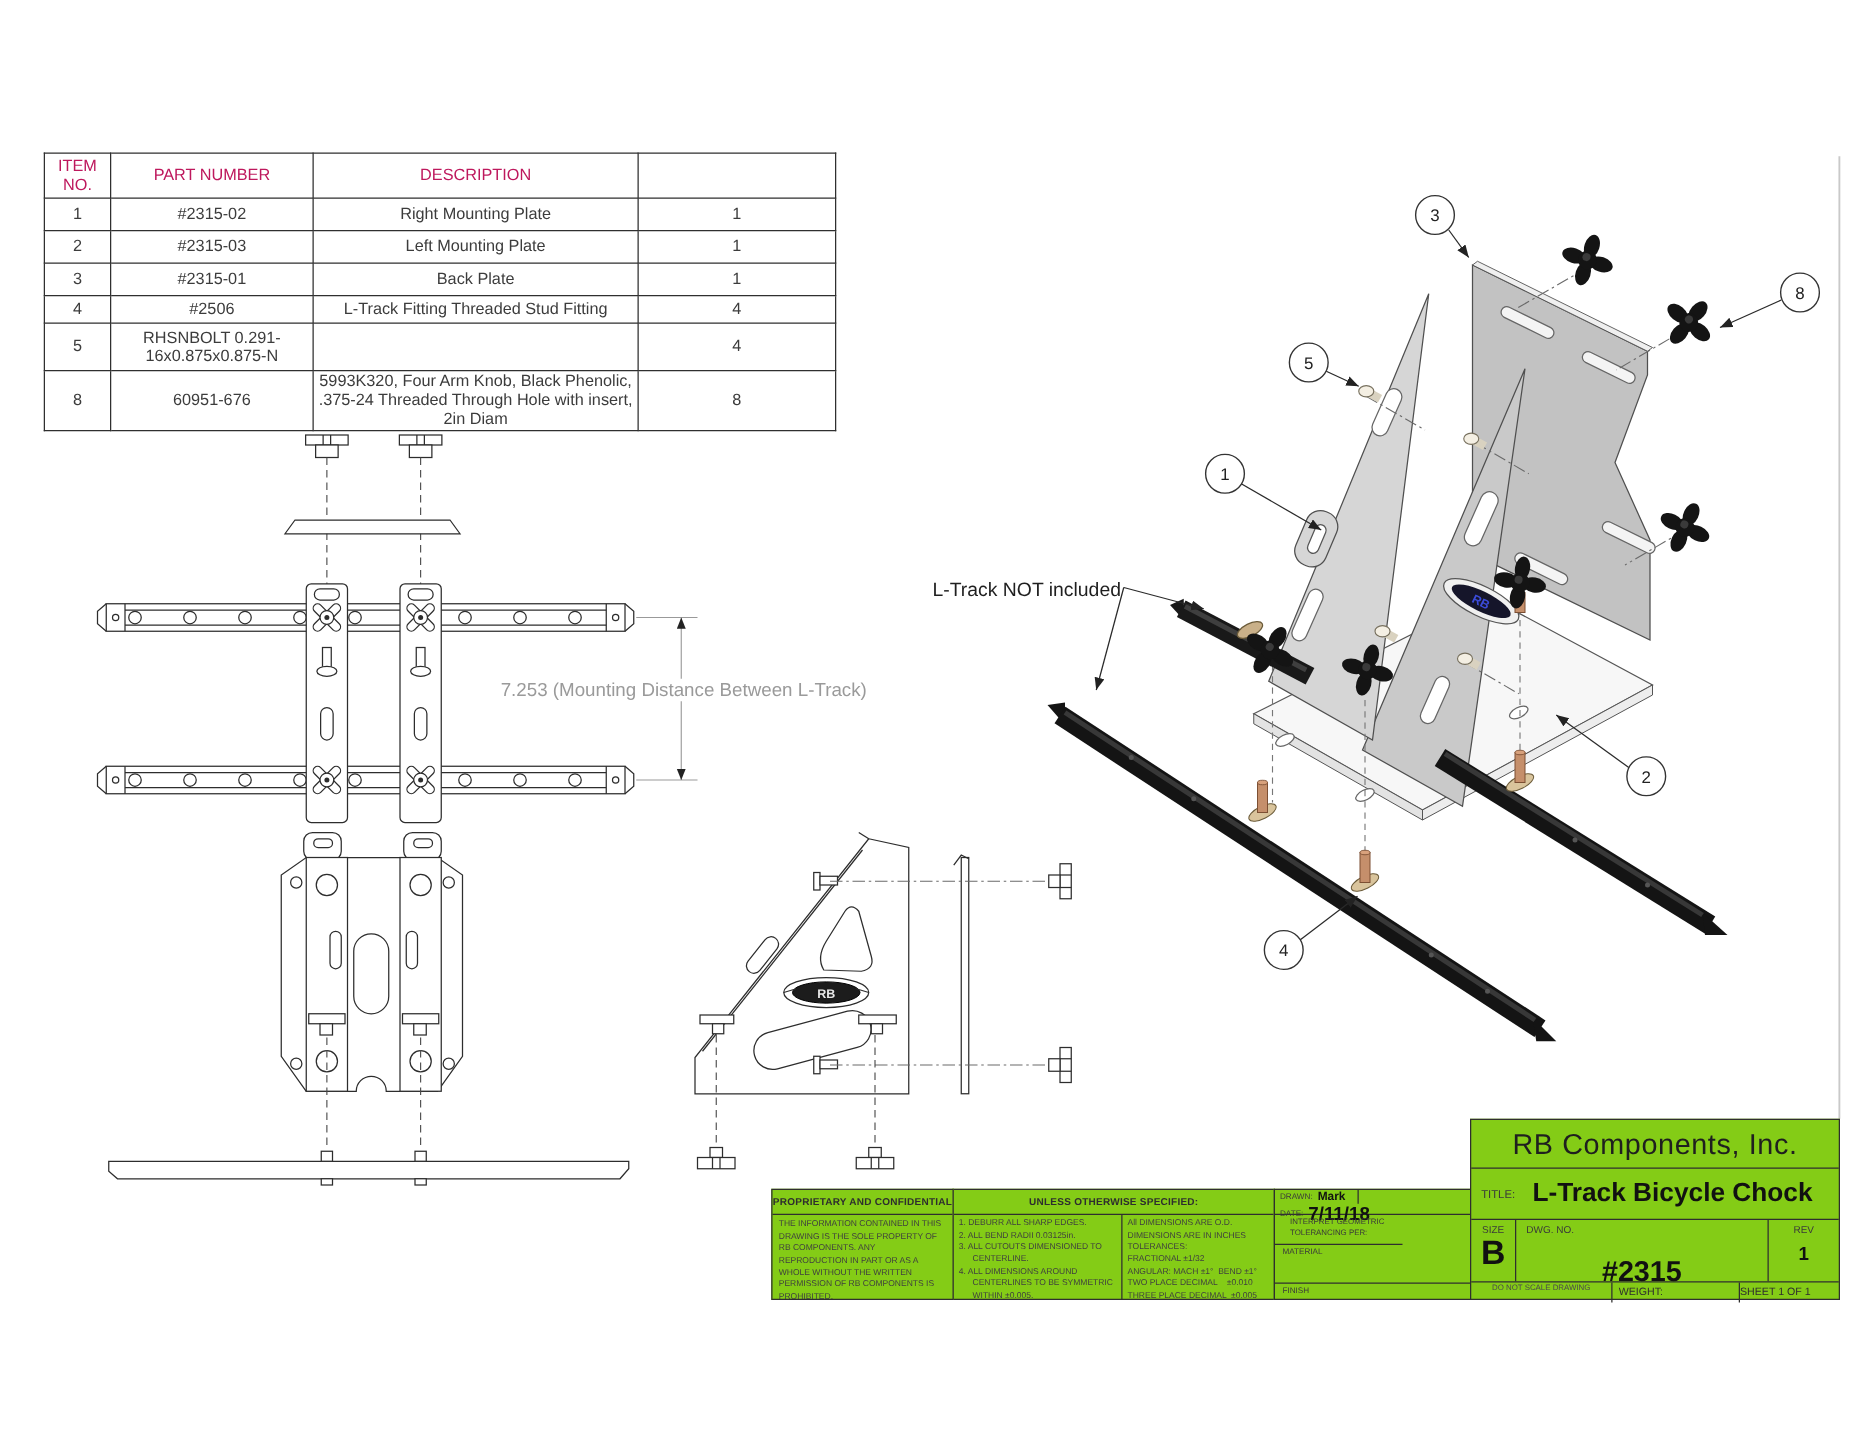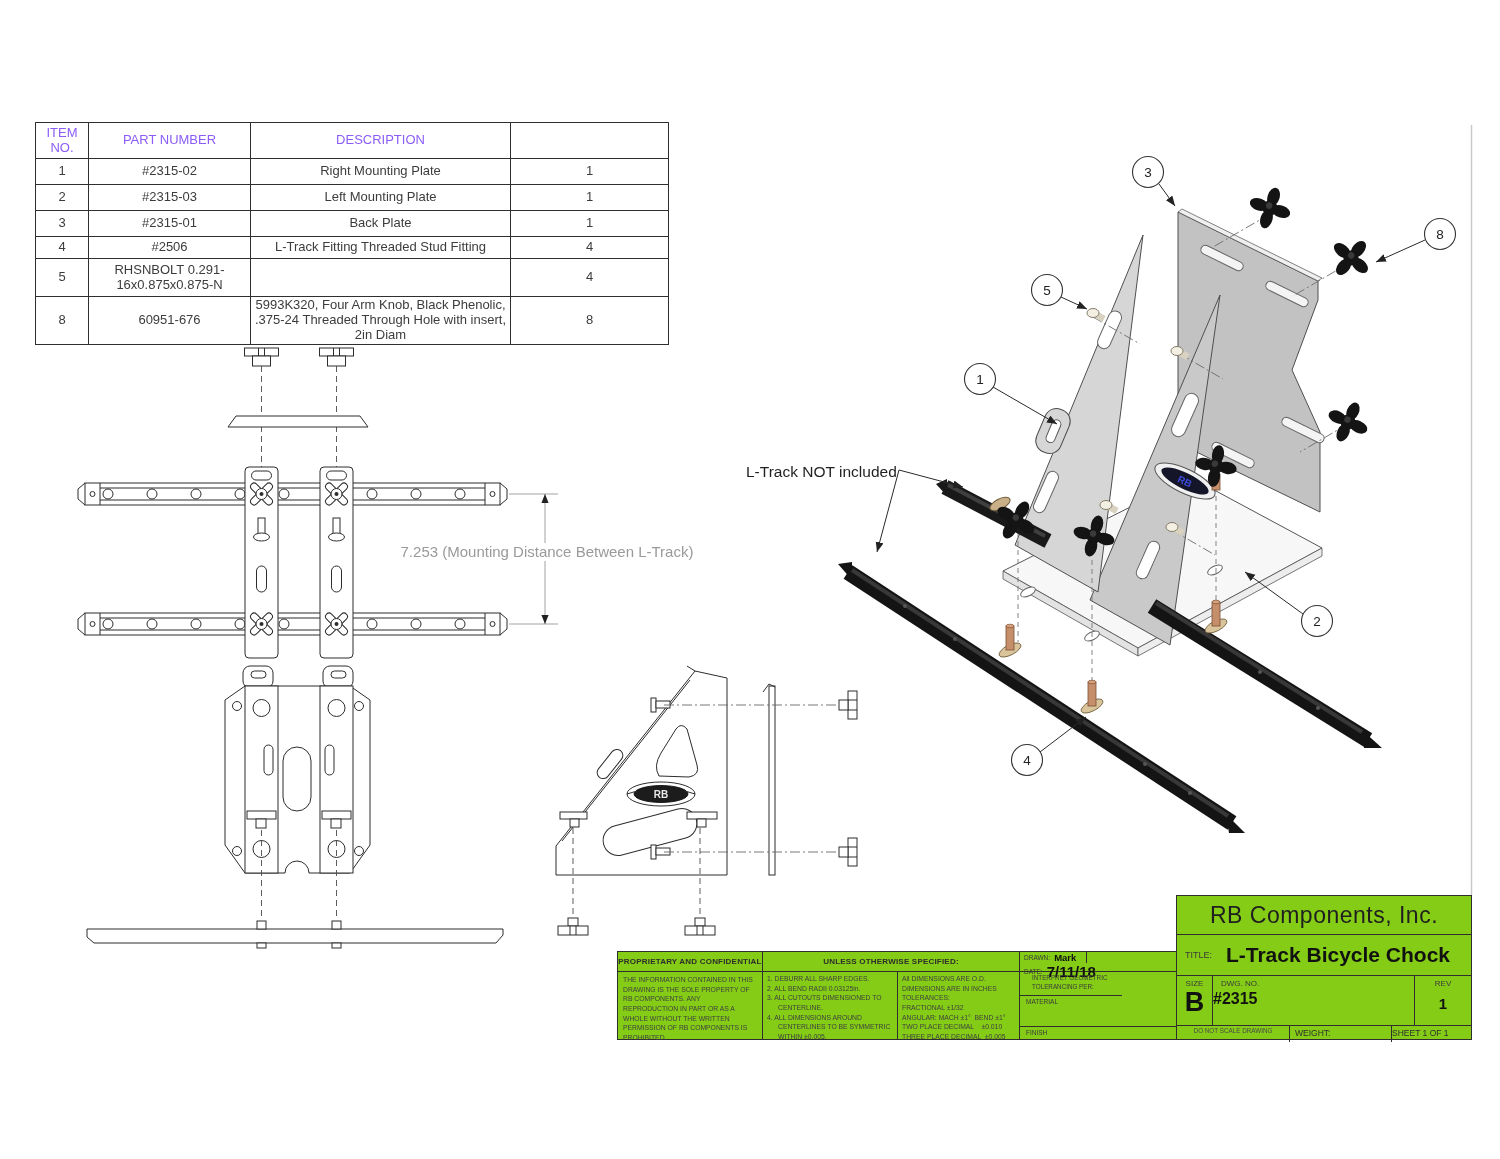--- a/index.html
+++ b/index.html
@@ -2,21 +2,21 @@
 <html><head>
 <meta charset="utf-8">
 <style>
   html,body{margin:0;padding:0;background:#fff;}
   .sheet{position:relative;width:1500px;height:1159px;background:#ffffff;overflow:hidden;
          font-family:"Liberation Sans", sans-serif;color:#333;}
   
   .ptable{position:absolute;left:35px;top:122px;border-collapse:collapse;table-layout:fixed;}
   .ptable td{border:1px solid #2f2f2f;text-align:center;vertical-align:middle;
              color:#3c3c3c;font-size:13px;line-height:1.15;padding:1px 3px;}
-  .ptable .hd{font-size:13px;color:#8b5cf6;text-align:center;}
+  .ptable .hd{font-size:13px;color:#be185d;text-align:center;}
   .small{font-size:12.5px;}
   
   .blk{position:absolute;border:1px solid #2f2f2f;box-sizing:border-box;background:#84cc16;}
   .bhd{height:19px;border-bottom:1px solid #2f2f2f;display:flex;align-items:center;justify-content:center;
        font-weight:bold;font-size:8px;color:#2e2e2e;letter-spacing:.2px;}
   .tiny{font-size:6.8px;color:#3f3f3f;line-height:1.42;}
   .pre{white-space:pre;}
   .hang{padding-left:11px;text-indent:-11px;}
   .cell{box-sizing:border-box;}
   .lbl8{font-size:8px;color:#3a3a3a;}
@@ -484,21 +484,21 @@
     <div style="height:40px;display:flex;align-items:center;justify-content:center;padding-left:28px;
                 font-size:21px;font-weight:bold;color:#111;">L-Track Bicycle Chock</div>
   </div>
   <div style="height:49px;border-bottom:1px solid #2f2f2f;display:flex;">
     <div class="cell" style="width:36px;border-right:1px solid #2f2f2f;text-align:center;">
       <div class="lbl8" style="padding-top:3px;">SIZE</div>
       <div style="font-size:27px;font-weight:bold;color:#111;line-height:1;margin-top:1px;">B</div>
     </div>
     <div class="cell" style="width:202px;border-right:1px solid #2f2f2f;">
       <div class="lbl8" style="padding:3px 0 0 8px;">DWG. NO.</div>
-      <div style="font-size:16px;font-weight:bold;color:#111;margin-top:2px;">#2315</div>
+      <div style="font-size:23px;font-weight:bold;color:#111;text-align:center;margin-top:16px;">#2315</div>
     </div>
     <div class="cell" style="flex:1;text-align:center;">
       <div class="lbl8" style="padding-top:3px;">REV</div>
       <div style="font-size:15px;font-weight:bold;color:#111;margin-top:7px;">1</div>
     </div>
   </div>
   <div style="height:16px;display:flex;">
     <div class="cell" style="width:113px;border-right:1px solid #2f2f2f;font-size:6.3px;color:#4a4a4a;
                 text-align:center;line-height:1.25;padding-top:1px;">DO NOT SCALE DRAWING</div>
     <div class="cell" style="width:102px;border-right:1px solid #2f2f2f;font-size:8.5px;color:#2e2e2e;padding:2px 0 0 5px;">WEIGHT:</div>

